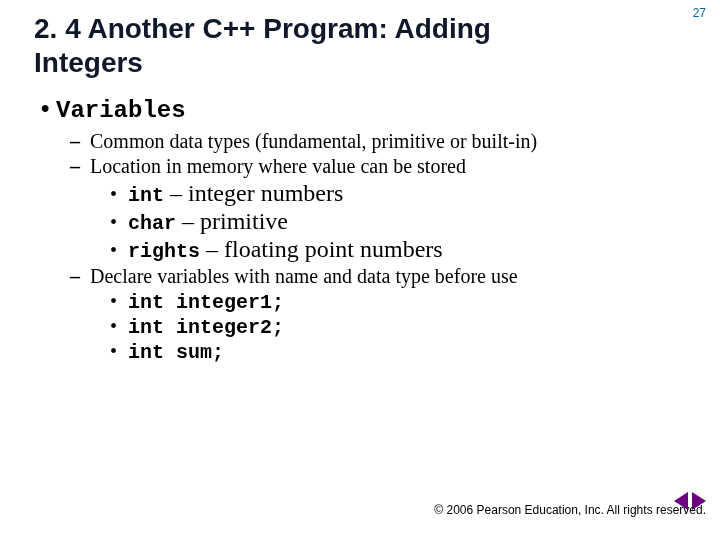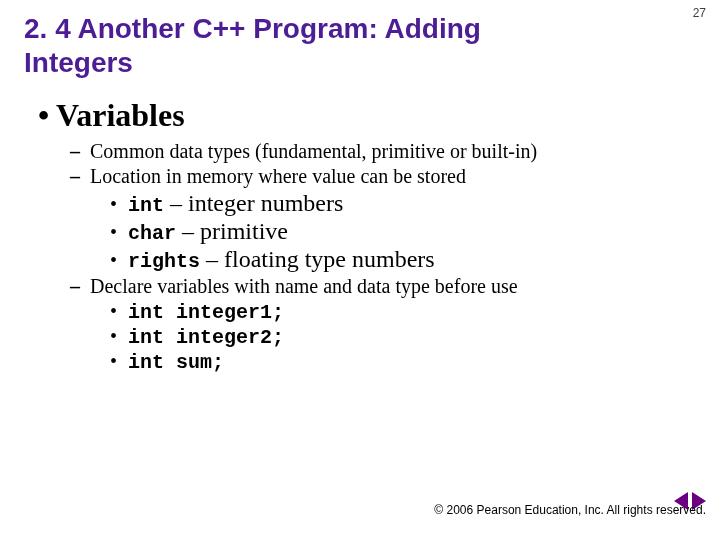--- a/index.html
+++ b/index.html
@@ -17,38 +17,39 @@
     box-sizing: border-box;
     height: 100%;
     position: relative;
   }
   .page-number {
     position: absolute;
     top: 6px;
     right: 14px;
     font-family: Arial, Helvetica, sans-serif;
     font-size: 12px;
-    color: #404040;
+    color: #0369a1;
   }
   .title {
     font-family: Arial, Helvetica, sans-serif;
     font-weight: bold;
     font-size: 28px;
-    color: #4c1d95;
-    margin: 0 0 18px 4px;
+    color: #0f172a;
+    margin: 0 0 18px 14px;
     line-height: 1.2;
     max-width: 560px;
   }
   .content {
     margin-left: 18px;
   }
   .lvl1 {
-    font-size: 32px;
+    font-size: 24px;
     font-weight: bold;
     margin: 12px 0 6px 0;
+    font-family: Liberation Mono, monospace;
   }
   .lvl1 .bullet {
     display: inline-block;
     width: 18px;
   }
   .lvl2 {
     font-size: 20px;
     margin: 2px 0 2px 32px;
   }
   .lvl2 .dash {
@@ -125,21 +126,21 @@
 
     <div class="lvl3">
       <span class="dot">•</span><span class="mono">int</span><span class="small"> – integer numbers</span>
     </div>
 
     <div class="lvl3">
       <span class="dot">•</span><span class="mono">char</span><span class="small"> – primitive</span>
     </div>
 
     <div class="lvl3">
-      <span class="dot">•</span><span class="mono">rights</span><span class="small"> – floating type numbers</span>
+      <span class="dot">•</span><span class="mono">rights</span><span class="small"> – floating point numbers</span>
     </div>
 
     <div class="lvl2">
       <span class="dash">–</span><span>Declare variables with name and data type before use</span>
     </div>
 
     <div class="lvl3">
       <span class="dot">•</span><span class="mono">int integer1;</span>
     </div>
 

